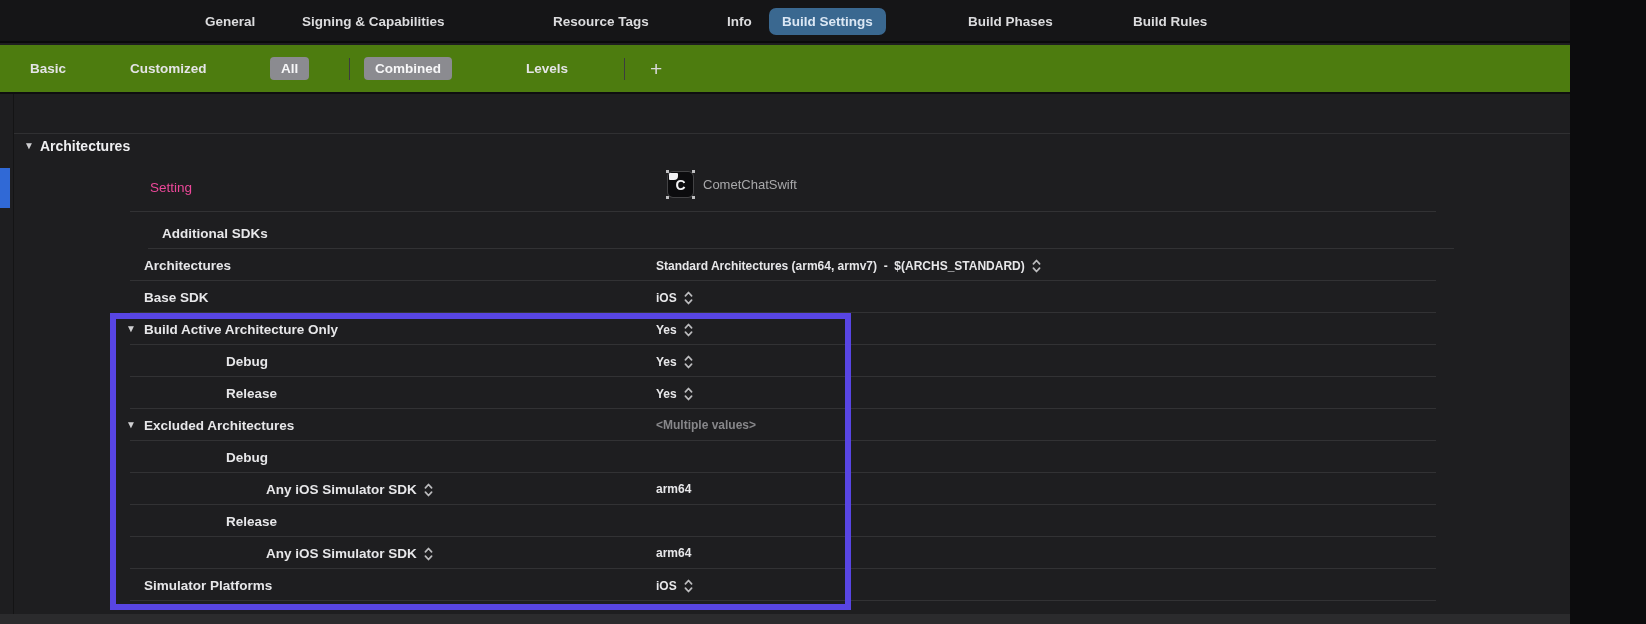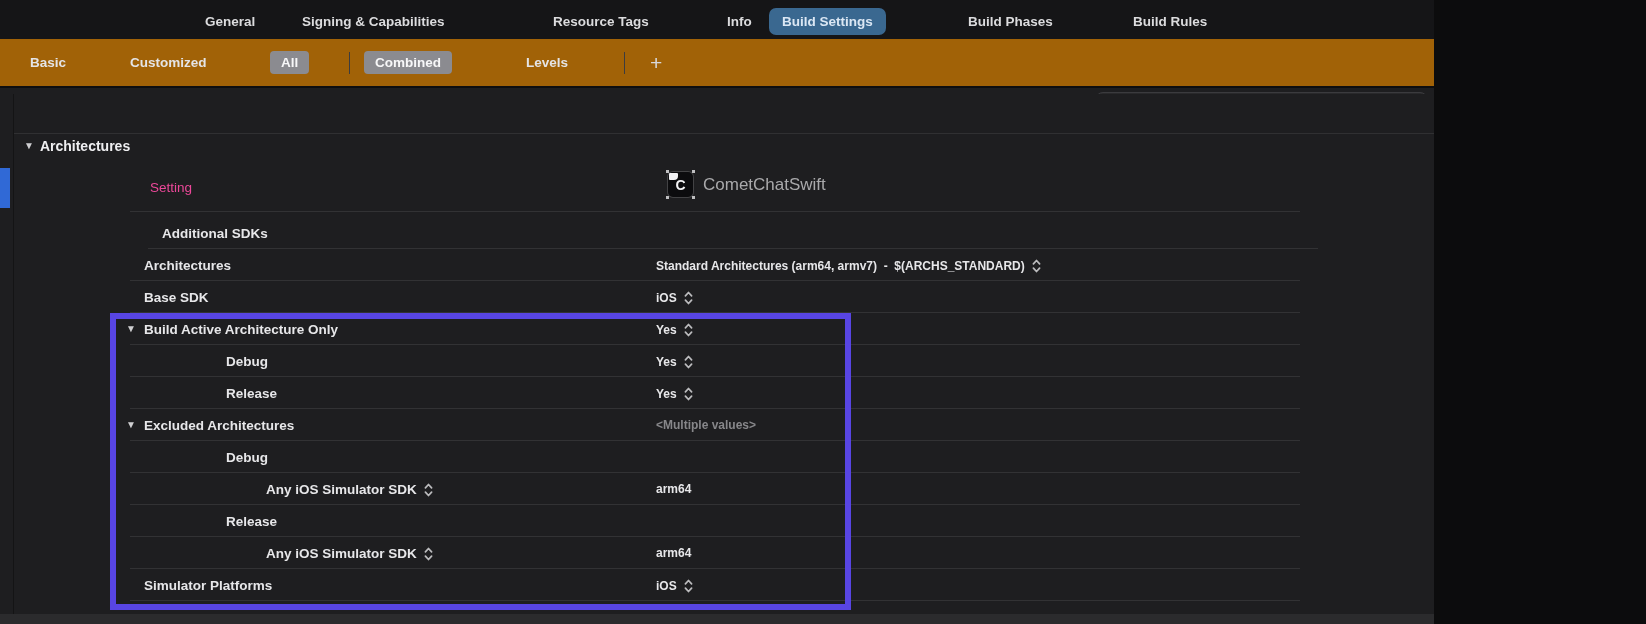--- a/index.html
+++ b/index.html
@@ -1,30 +1,30 @@
 <!DOCTYPE html>
 <html style="--accent: #5845e3; --tabsel: #3a6890; --indblue: #3069d6;"><head>
 <meta charset="utf-8">
 <style>
   html,body{margin:0;padding:0;background:#0c0c0d;}
   *{box-sizing:border-box;}
   #app{
-    position:relative;width:1434px;height:624px;overflow:hidden;
+    position:relative;width:1570px;height:624px;overflow:hidden;
     background:#1e1e20;
     font-family:"Liberation Sans","DejaVu Sans",sans-serif;
     -webkit-font-smoothing:antialiased;
   }
   
   .tabbar{position:absolute;left:0;top:0;width:100%;height:43px;background:#151517;border-bottom:2px solid #0a0a0b;}
   .tab{position:absolute;top:0;height:43px;display:flex;align-items:center;
        color:#dcdcde;font-size:13.5px;font-weight:600;white-space:nowrap;cursor:default;}
   .tab .pill{padding:6px 13px;border-radius:7px;}
   .tab.selected .pill{background:var(--tabsel,#3a6890);color:#dbe7f4;}
   
-  .filterbar{position:absolute;left:0;top:39px;width:100%;height:49px;background:#a16207;border-bottom:2px solid #0e0e0f;padding-left:33px;}
+  .filterbar{position:absolute;left:0;top:45px;width:100%;height:49px;background:#4d7c0f;border-bottom:2px solid #0e0e0f;padding-left:33px;}
   .scope{position:absolute;top:0;height:47px;display:flex;align-items:center;
          color:#e4e4e6;font-size:13.5px;font-weight:600;white-space:nowrap;}
   .scope .pill{background:#8b8b90;color:#f7f7f8;padding:4px 11px;border-radius:4px;}
   .vsep{position:absolute;top:13px;width:1px;height:22px;background:#3c3c3f;}
   .plusbtn{position:absolute;top:0;height:47px;display:flex;align-items:center;color:#d8d8da;font-size:21px;font-weight:300;}
   .searchfield{position:absolute;left:1095px;right:6px;top:53px;height:36px;background:#29292b;
                border:1px solid #3b3b3e;border-radius:8px;display:flex;align-items:center;padding:0 10px;}
   .searchfield .ph{color:#7b7b7e;font-size:14px;margin-left:9px;}
   .mag{display:flex;align-items:center;color:#9a9a9c;}
   
@@ -35,21 +35,21 @@
   .tri{font-size:10px;color:#cfcfd1;margin-right:6px;transform:translateY(-1px);}
   .topline{position:absolute;left:14px;right:0;top:39px;height:1px;background:#303032;}
   
   .colhdr-setting{position:absolute;left:150px;top:86px;color:#ec4899;font-size:13.5px;font-weight:500;}
   .target{position:absolute;left:668px;top:78px;display:flex;align-items:center;}
   .appicon{position:relative;width:25px;height:25px;background:#0c0c0e;border-radius:5px;
            display:flex;align-items:center;justify-content:center;color:#f2f2f4;font-weight:700;font-size:14px;
            box-shadow:0 0 0 1px #434345;}
   .appicon .notch{position:absolute;left:1px;top:1px;width:9px;height:7px;background:#f2f2f4;border-radius:1px 1px 4px 1px;}
   .appicon .dot{position:absolute;width:3px;height:3px;background:#bfbfc1;}
-  .target .tname{margin-left:10px;color:#a9a9ab;font-size:17px;font-weight:500;}
+  .target .tname{margin-left:10px;color:#a9a9ab;font-size:13px;font-weight:500;}
   .hdr-sep{position:absolute;left:130px;right:134px;top:117px;height:1px;background:#323234;}
   
   .row{position:absolute;left:0;width:100%;height:32px;}
   .row .sep{position:absolute;left:130px;right:134px;bottom:0;height:1px;background:#323234;}
   .row .rtri{position:absolute;left:126px;top:50%;transform:translateY(-55%);font-size:10px;color:#cfcfd1;}
   .row .lbl{position:absolute;top:50%;transform:translateY(-50%);display:flex;align-items:center;
             color:#e7e7e9;font-size:13.5px;font-weight:600;white-space:pre;}
   .row .val{position:absolute;left:656px;top:50%;transform:translateY(-50%);display:flex;align-items:center;
             color:#e7e7e9;font-size:12px;font-weight:700;white-space:pre;}
   .row .val.muted{color:#87878a;}

